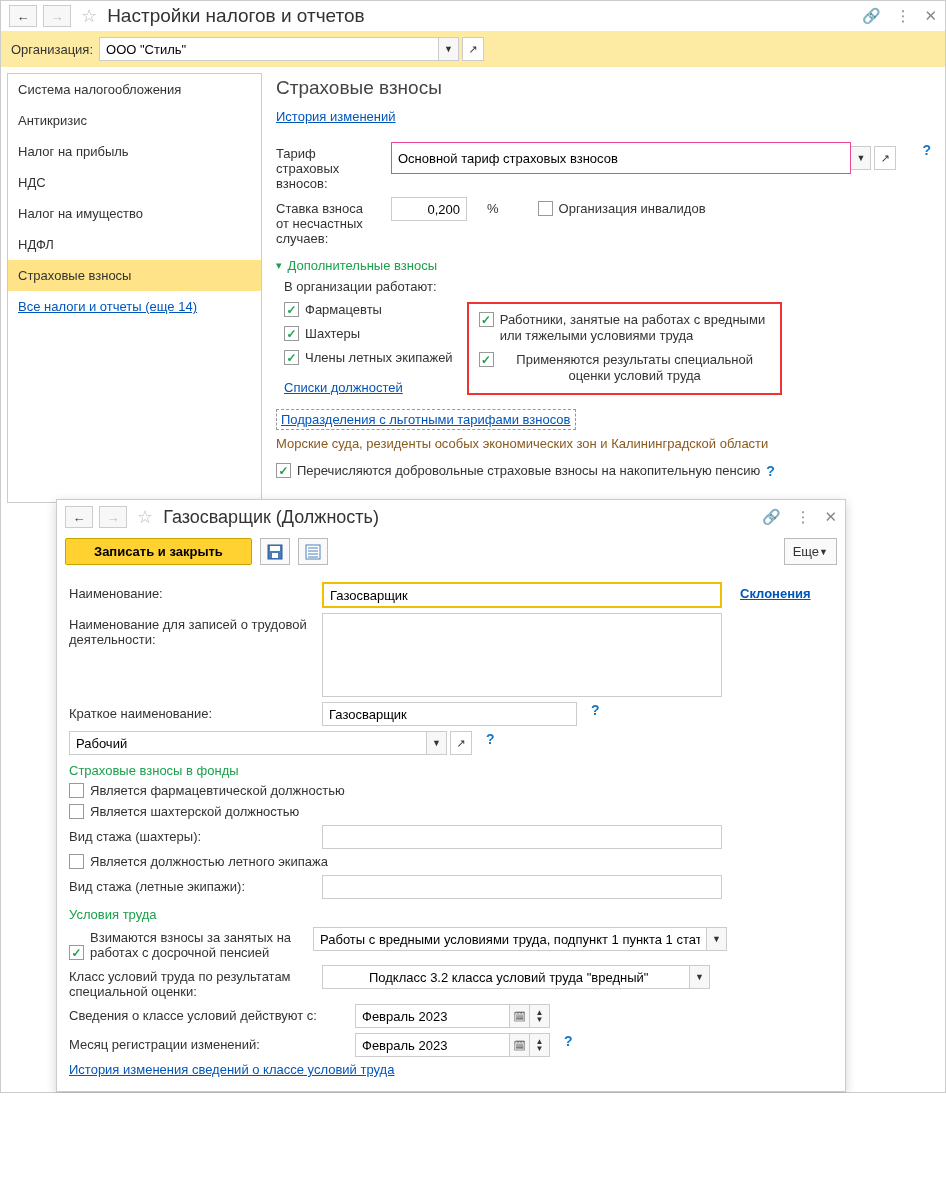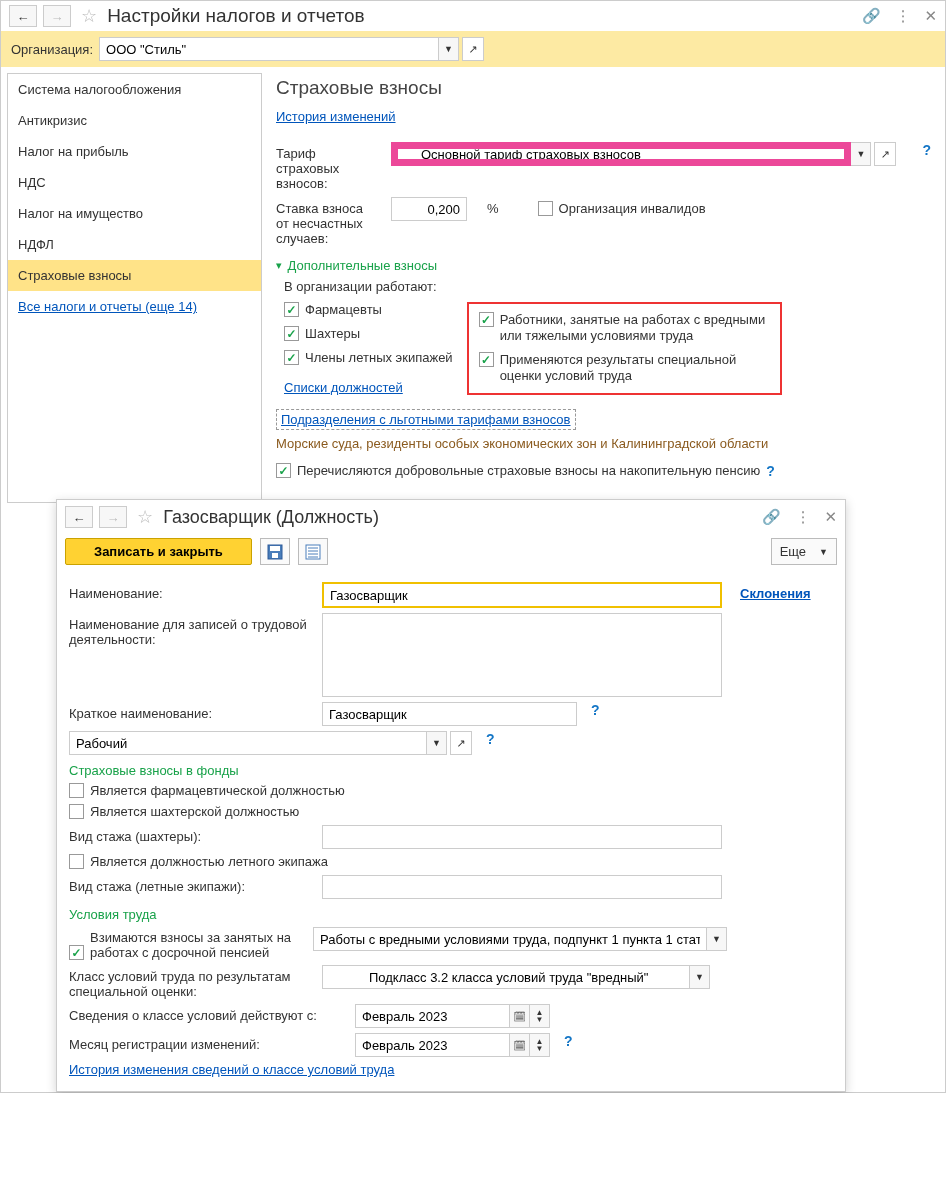--- a/index.html
+++ b/index.html
@@ -134,23 +134,23 @@
     align-items: flex-start;
     margin: 6px 0;
     gap: 20px;
   }
   .field-label {
     width: 95px;
     padding-top: 4px;
   }
   .wide-input {
     flex: 1;
-    height: 24px;
-    border: 7px solid #ec4899;
-    padding: 2px 23px;
+    height: 32px;
+    border: 1px solid #ec4899;
+    padding: 2px 6px;
     background: #fff;
     font-size: 13px;
   }
   .wide-input-wrap {
     display: flex;
     align-items: center;
     flex: 1;
   }
   .small-input {
     width: 76px;
@@ -270,21 +270,21 @@
     justify-content: center;
     cursor: pointer;
   }
   .more-btn {
     margin-left: auto;
     border: 1px solid #bbb;
     background: #fafafa;
     padding: 4px 8px;
     display: flex;
     align-items: center;
-    gap: 13px;
+    gap: 0;
     cursor: pointer;
     height: 27px;
   }
   .form-body {
     padding: 2px 12px 14px 12px;
   }
   .form-row {
     display: flex;
     align-items: flex-start;
     margin: 5px 0;
@@ -405,21 +405,21 @@
           <a class="link" style="margin-top:6px;">Списки должностей</a>
         </div>
         <div class="red-box">
           <div class="checks-col">
             <div class="check-line">
               <span class="checkbox checked"></span>
               <span style="max-width:270px;">Работники, занятые на работах с вредными или тяжелыми условиями труда</span>
             </div>
             <div class="check-line">
               <span class="checkbox checked"></span>
-              <span style="max-width:270px;">Применяются результаты специальной оценки условий труда</span>
+              <span style="max-width:270px;text-align:center;">Применяются результаты специальной оценки условий труда</span>
             </div>
           </div>
         </div>
       </div>
 
       <div class="dotted-link">
         <a class="link">Подразделения с льготными тарифами взносов</a>
       </div>
       <div class="brown-text">Морские суда, резиденты особых экономических зон и Калининградской области</div>
 

